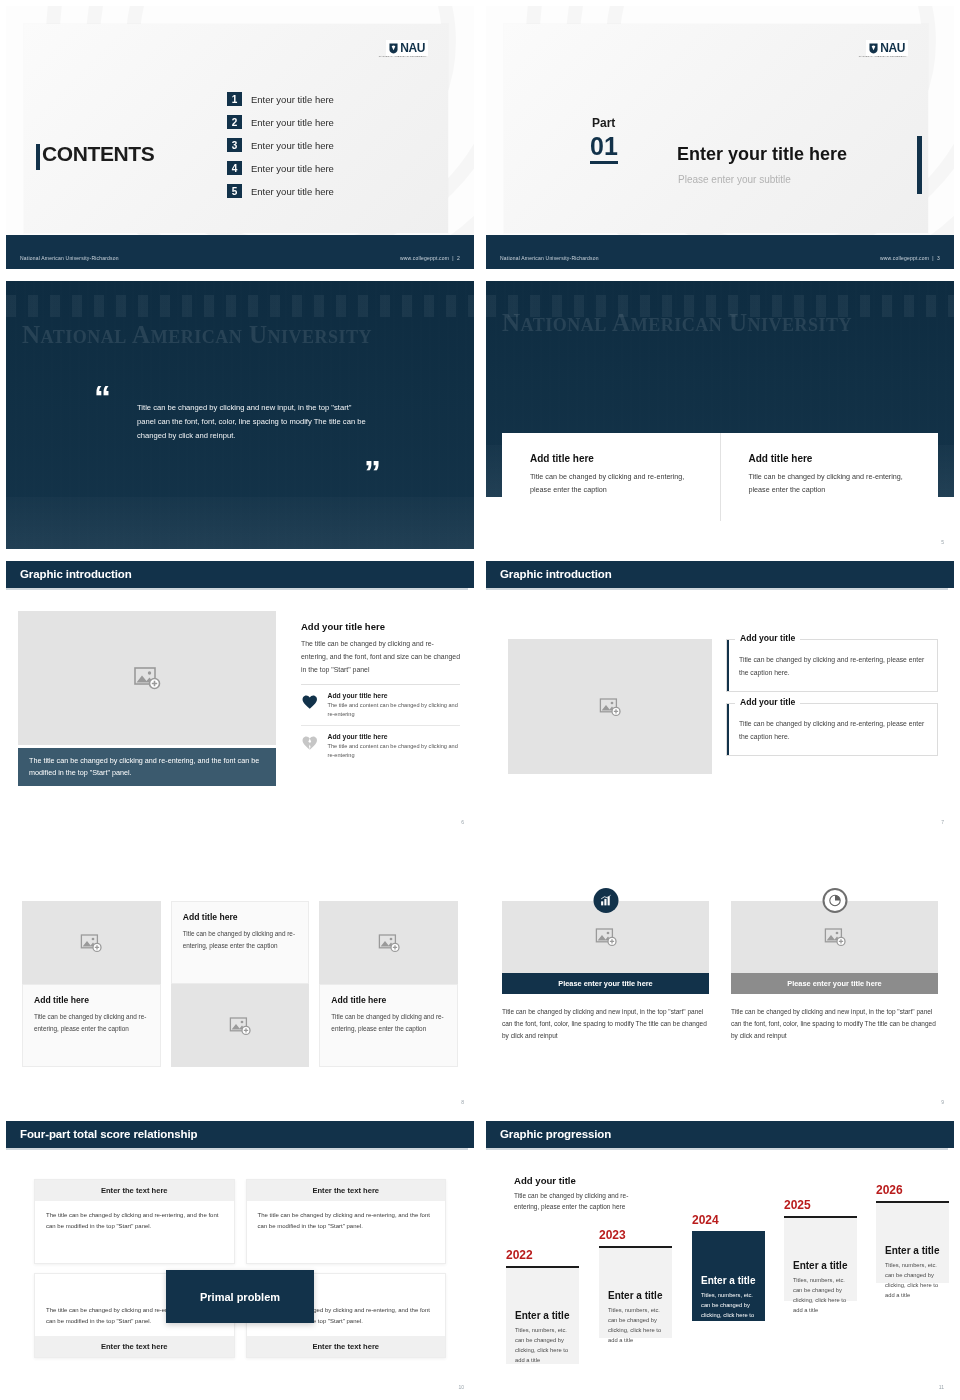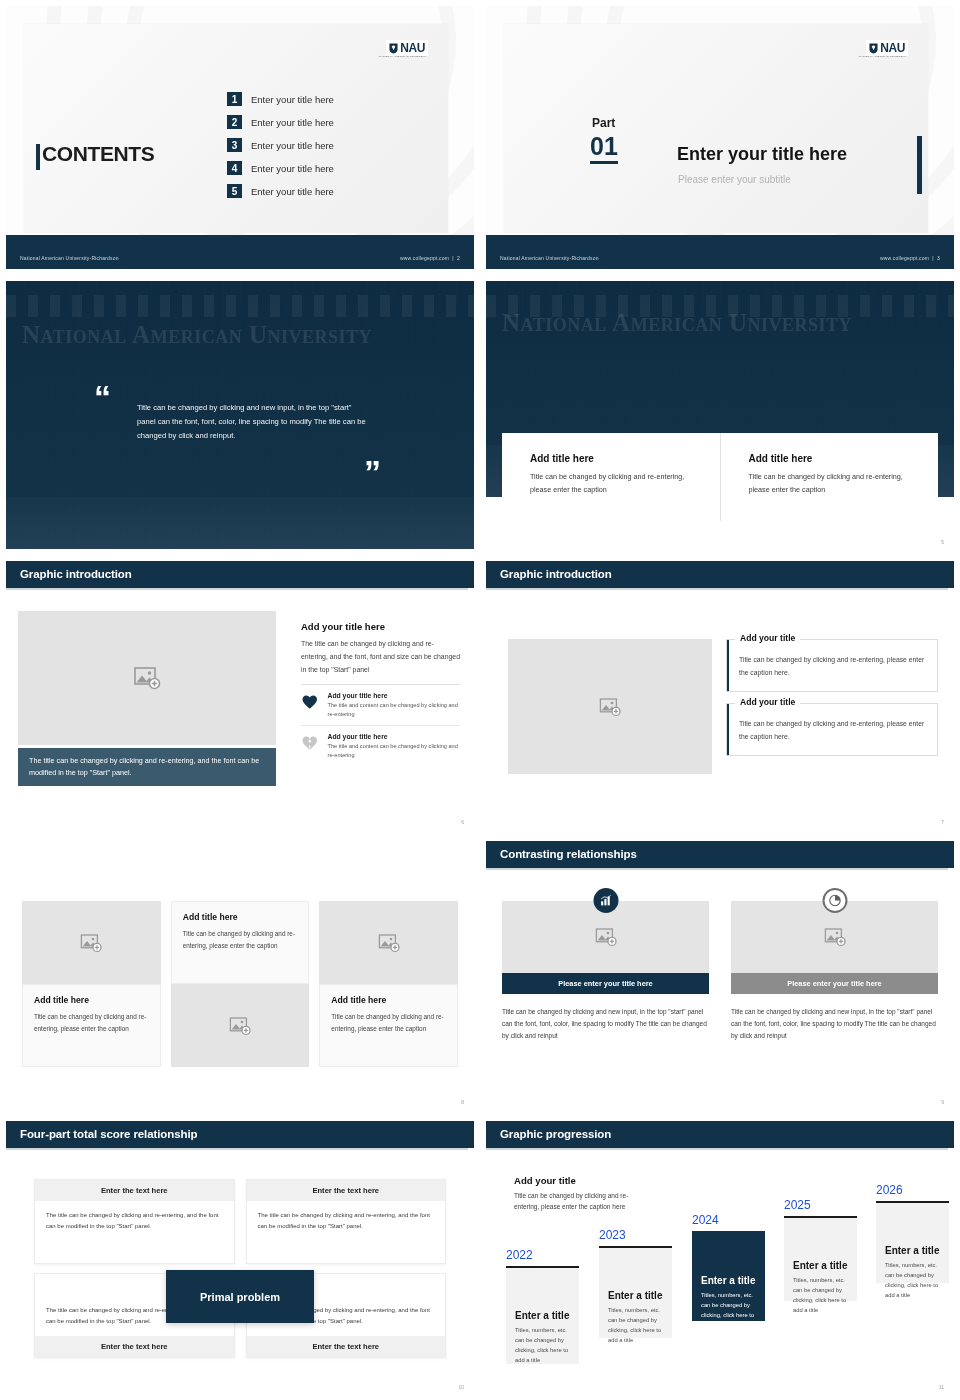--- a/index.html
+++ b/index.html
@@ -213,21 +213,21 @@
     width: 148px; height: 53px; background: #12324a; color: #fff;
     display: flex; align-items: center; justify-content: center;
     font-size: 11px; font-weight: 700; z-index: 3; box-shadow: 0 2px 6px rgba(0,0,0,.2);
   }
 
   
   .s11-intro { position: absolute; left: 28px; top: 54px; width: 132px; }
   .s11-intro h4 { font-size: 9.6px; font-weight: 700; color: #111; margin-bottom: 4px; }
   .s11-intro p { font-size: 6.5px; line-height: 1.75; color: #3b3b3b; }
   .s11-step { position: absolute; width: 73px; }
-  .s11-year { font-size: 12px; font-weight: 400; color: #1d4ed8; margin-bottom: 4px; }
+  .s11-year { font-size: 12px; font-weight: 700; color: #b91c1c; margin-bottom: 4px; }
   .s11-card { border-top: 2px solid #1b1b1b; background: #f2f2f2; padding: 10px 9px; }
   .s11-card.active { background: #12324a; border-top-color: #12324a; }
   .s11-card h5 { font-size: 10px; font-weight: 700; color: #151515; margin-bottom: 4px; margin-top: 32px; }
   .s11-card p { font-size: 5.8px; line-height: 1.75; color: #4a4a4a; }
   .s11-card.active h5, .s11-card.active p { color: #ffffff; }
 </style>
 </head>
 <body>
 
 <div class="grid">
@@ -470,23 +470,20 @@
             <p>Title can be changed by clicking and re-entering, please enter the caption</p>
           </div>
         </div>
       </div>
       <span class="pagenum">8</span>
     </div>
   </div>
 
   <div class="slide">
     <div class="inner">
-      <div class="chead">
-        <span class="htitle">Contrasting relationships</span>
-      </div>
 
       <div class="s9-wrap">
         <div class="s9-col">
           <div class="s9-badge navy">
             <svg width="13" height="13" viewBox="0 0 16 16">
               <rect x="2" y="9" width="2.6" height="5" fill="#ffffff"></rect>
               <rect x="6" y="6" width="2.6" height="8" fill="#ffffff"></rect>
               <rect x="10" y="3" width="2.6" height="11" fill="#ffffff"></rect>
               <path d="M2 6 L6 3.4 L10 4.6 L13.6 1.6" stroke="#ffffff" stroke-width="1" fill="none"></path>
             </svg>

